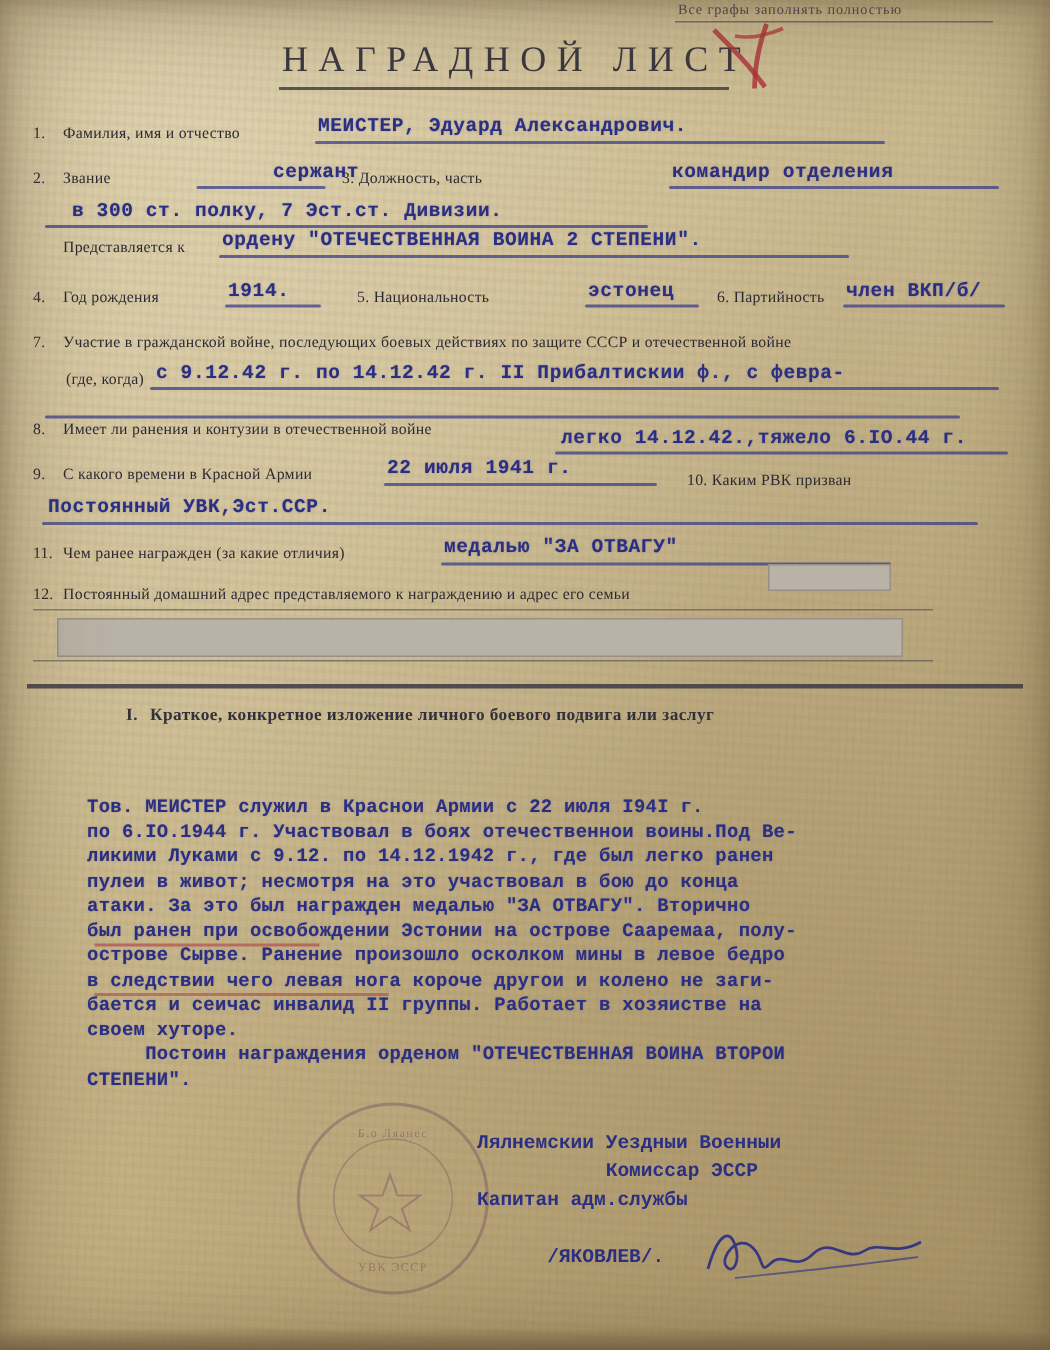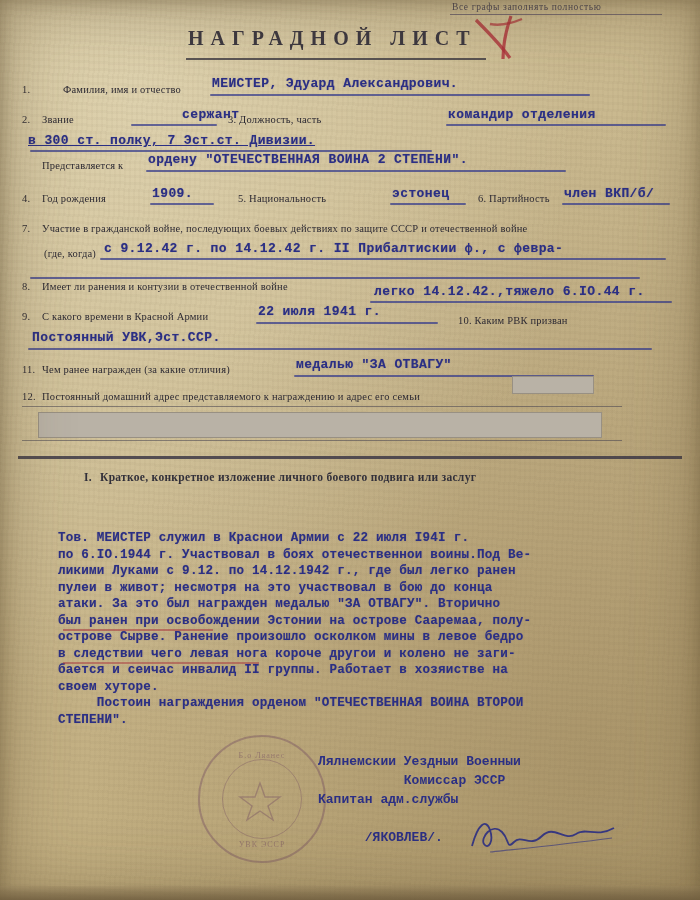--- a/index.html
+++ b/index.html
@@ -64,22 +64,22 @@
     font-family: "Liberation Serif", serif;
     letter-spacing: 0.6px;
   }
   .top-note-rule {
     top: 14px; left: 450px; width: 212px; height: 1px;
     background: #5b5366; opacity: .75;
   }
   .title {
     top: 27px; left: 188px;
     font-family: "Liberation Serif", serif;
-    font-size: 20px;
-    font-weight: bold;
+    font-size: 24px;
+    font-weight: normal;
     letter-spacing: 7px;
     color: #3b3740;
   }
   .title-rule {
     top: 58px; left: 186px; width: 300px; height: 2px;
     background: #3b3740; opacity: .8;
   }
   .red-mark {
     top: 14px; left: 470px;
     width: 60px; height: 52px;
@@ -195,43 +195,43 @@
   <div class="abs title">НАГРАДНОЙ ЛИСТ</div>
   <div class="abs title-rule"></div>
 
   <svg class="abs red-mark" viewBox="0 0 60 52">
     <path d="M6 6 C 18 18, 30 30, 40 44" stroke="#ab2f38" stroke-width="3.2" fill="none" opacity="0.8"></path>
     <path d="M41 2 C 36 16, 33 30, 33 45" stroke="#ab2f38" stroke-width="3.2" fill="none" opacity="0.8"></path>
     <path d="M20 10 C 30 12, 40 10, 52 5" stroke="#ab2f38" stroke-width="2.4" fill="none" opacity="0.7"></path>
   </svg>
 
   <div class="abs printed num" style="left:22px; top:84px;">1.</div>
-  <div class="abs printed label" style="left:42px; top:84px;margin-left:21px;">Фамилия, имя и отчество</div>
+  <div class="abs printed label" style="left:42px; top:84px;">Фамилия, имя и отчество</div>
   <div class="abs typed" style="left:212px; top:76px;">МЕИСТЕР, Эдуард Александрович.</div>
   <div class="ink-underline" style="left:210px; top:94px; width:380px;"></div>
 
   <div class="abs printed num" style="left:22px; top:114px;">2.</div>
   <div class="abs printed label" style="left:42px; top:114px;">Звание</div>
   <div class="abs typed" style="left:134px; top:107px;margin-left:48px;">сержант</div>
   <div class="ink-underline" style="left:131px; top:124px; width:86px;"></div>
 
   <div class="abs printed label" style="left:228px; top:114px;">3. Должность, часть</div>
   <div class="abs typed" style="left:448px; top:107px;">командир отделения</div>
   <div class="ink-underline" style="left:446px; top:124px; width:220px;"></div>
 
-  <div class="abs typed" style="left:28px; top:133px;text-decoration:underline;">в 300 ст. полку, 7 Эст.ст. Дивизии.</div>
+  <div class="abs typed" style="left:48px; top:133px;">в 300 ст. полку, 7 Эст.ст. Дивизии.</div>
   <div class="ink-underline" style="left:30px; top:150px; width:402px;"></div>
 
   <div class="abs printed label" style="left:42px; top:160px;">Представляется к</div>
   <div class="abs typed" style="left:148px; top:152px;">ордену "ОТЕЧЕСТВЕННАЯ ВОИНА 2 СТЕПЕНИ".</div>
   <div class="ink-underline" style="left:146px; top:170px; width:420px;"></div>
 
   <div class="abs printed num" style="left:22px; top:193px;">4.</div>
   <div class="abs printed label" style="left:42px; top:193px;">Год рождения</div>
-  <div class="abs typed" style="left:152px; top:186px;">1909.</div>
+  <div class="abs typed" style="left:152px; top:186px;">1914.</div>
   <div class="ink-underline" style="left:150px; top:203px; width:64px;"></div>
 
   <div class="abs printed label" style="left:238px; top:193px;">5. Национальность</div>
   <div class="abs typed" style="left:392px; top:186px;">эстонец</div>
   <div class="ink-underline" style="left:390px; top:203px; width:76px;"></div>
 
   <div class="abs printed label" style="left:478px; top:193px;">6. Партийность</div>
   <div class="abs typed" style="left:564px; top:186px;">член ВКП/б/</div>
   <div class="ink-underline" style="left:562px; top:203px; width:108px;"></div>
 

